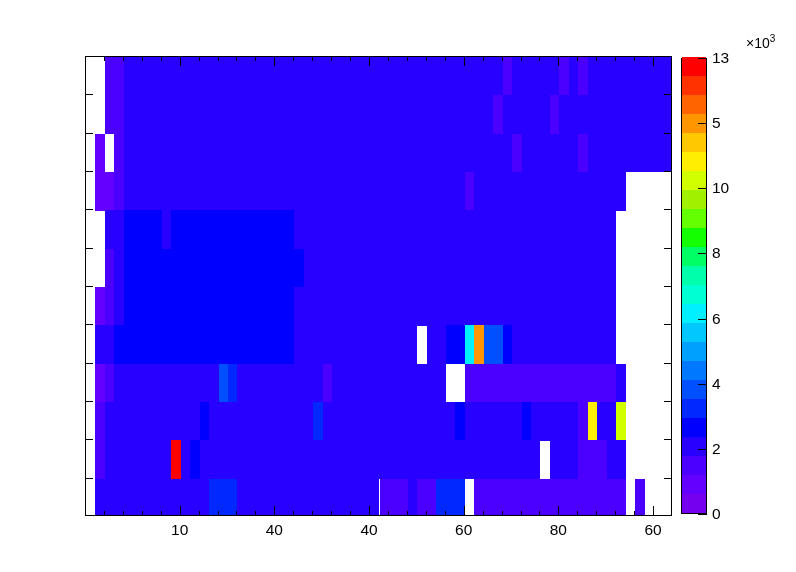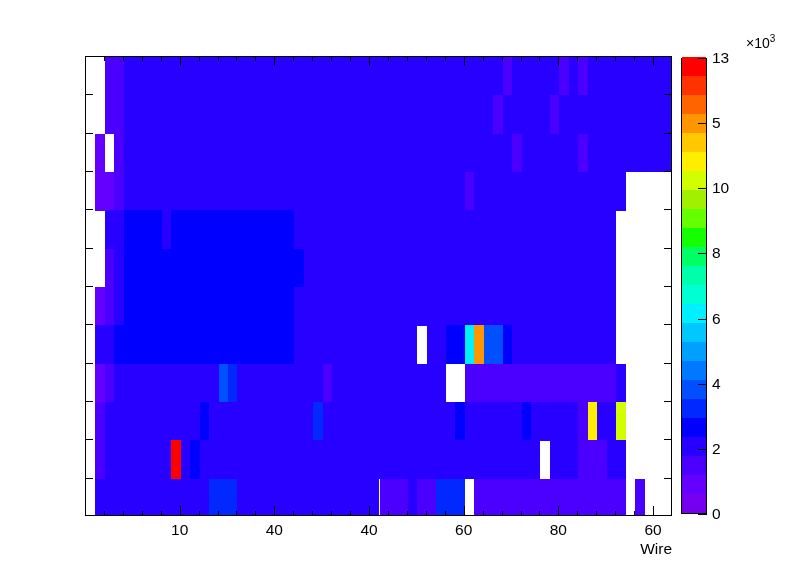--- a/index.html
+++ b/index.html
@@ -257,21 +257,20 @@
       <div class="xtick" style="left: 653.065px; height: 10px; top: 506px;"></div>
       <div class="xtickt" style="left: 653.065px; height: 10px; top: 56px;"></div>
       <div class="xlab" style="left: 179.677px;">10</div>
       <div class="xlab" style="left: 274.355px;">40</div>
       <div class="xlab" style="left: 369.032px;">40</div>
       <div class="xlab" style="left: 463.71px;">60</div>
       <div class="xlab" style="left: 558.387px;">80</div>
       <div class="xlab" style="left: 653.065px;">60</div>
     </div>
 
-  <div id="xtitle">Wire</div>
 
   <div id="palette">
       <div class="pband" style="bottom: 0px; height: 19.5px; background: rgb(117, 0, 240);"></div>
       <div class="pband" style="bottom: 19px; height: 19.5px; background: rgb(100, 0, 255);"></div>
       <div class="pband" style="bottom: 38px; height: 19.5px; background: rgb(75, 0, 255);"></div>
       <div class="pband" style="bottom: 57px; height: 19.5px; background: rgb(40, 0, 255);"></div>
       <div class="pband" style="bottom: 76px; height: 19.5px; background: rgb(0, 0, 255);"></div>
       <div class="pband" style="bottom: 95px; height: 19.5px; background: rgb(0, 40, 255);"></div>
       <div class="pband" style="bottom: 114px; height: 19.5px; background: rgb(0, 80, 255);"></div>
       <div class="pband" style="bottom: 133px; height: 19.5px; background: rgb(0, 120, 255);"></div>

